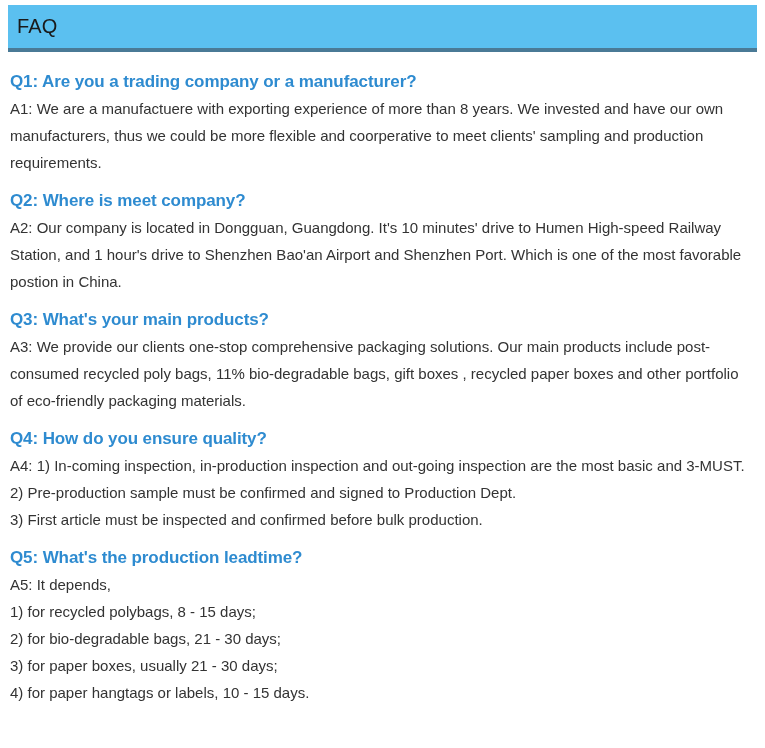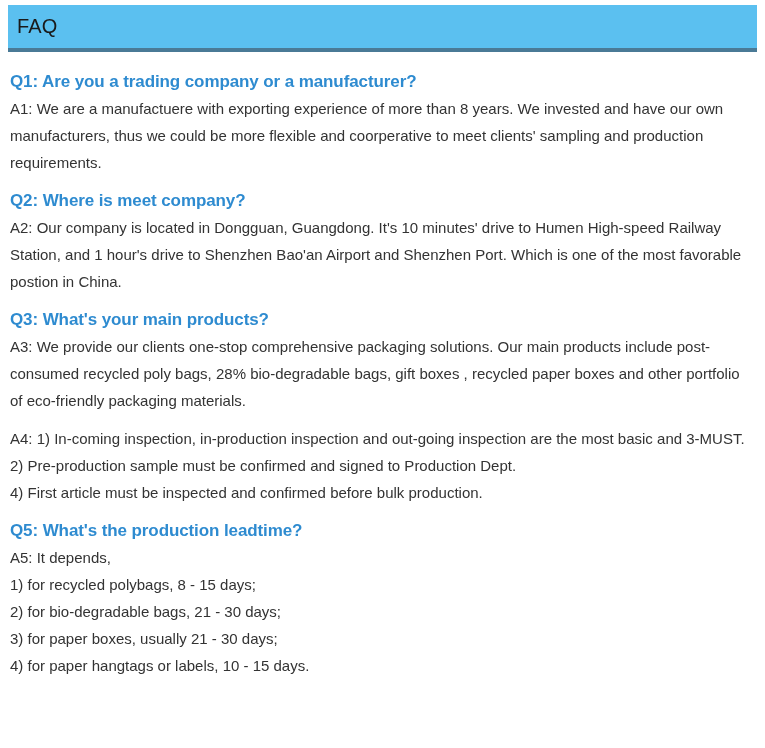--- a/index.html
+++ b/index.html
@@ -96,28 +96,29 @@
       <div class="faq-answer">A1: We are a manufactuere with exporting experience of more than 8 years. We invested and have our own manufacturers, thus we could be more flexible and coorperative to meet clients' sampling and production requirements.</div>
     </div>
 
     <div class="faq-item">
       <div class="faq-question">Q2: Where is meet company?</div>
       <div class="faq-answer">A2: Our company is located in Dongguan, Guangdong. It's 10 minutes' drive to Humen High-speed Railway Station, and 1 hour's drive to Shenzhen Bao'an Airport and Shenzhen Port. Which is one of the most favorable postion in China.</div>
     </div>
 
     <div class="faq-item">
       <div class="faq-question">Q3: What's your main products?</div>
-      <div class="faq-answer">A3: We provide our clients one-stop comprehensive packaging solutions. Our main products include post-consumed recycled poly bags, 28% bio-degradable bags, gift boxes , recycled paper boxes and other portfolio of eco-friendly packaging materials.</div>
+      <div class="faq-answer">A3: We provide our clients one-stop comprehensive packaging solutions. Our main products include post-consumed recycled poly bags, 11% bio-degradable bags, gift boxes , recycled paper boxes and other portfolio of eco-friendly packaging materials.</div>
     </div>
 
     <div class="faq-item">
+      <div class="faq-question">Q4: How do you ensure quality?</div>
       <div class="faq-answer">
         <span class="faq-answer-line">A4: 1) In-coming inspection, in-production inspection and out-going inspection are the most basic and 3-MUST.</span>
         <span class="faq-answer-line">2) Pre-production sample must be confirmed and signed to Production Dept.</span>
-        <span class="faq-answer-line">4) First article must be inspected and confirmed before bulk production.</span>
+        <span class="faq-answer-line">3) First article must be inspected and confirmed before bulk production.</span>
       </div>
     </div>
 
     <div class="faq-item">
       <div class="faq-question">Q5: What's the production leadtime?</div>
       <div class="faq-answer">
         <span class="faq-answer-line">A5: It depends,</span>
         <span class="faq-answer-line">1) for recycled polybags, 8 - 15 days;</span>
         <span class="faq-answer-line">2) for bio-degradable bags, 21 - 30 days;</span>
         <span class="faq-answer-line">3) for paper boxes, usually 21 - 30 days;</span>

